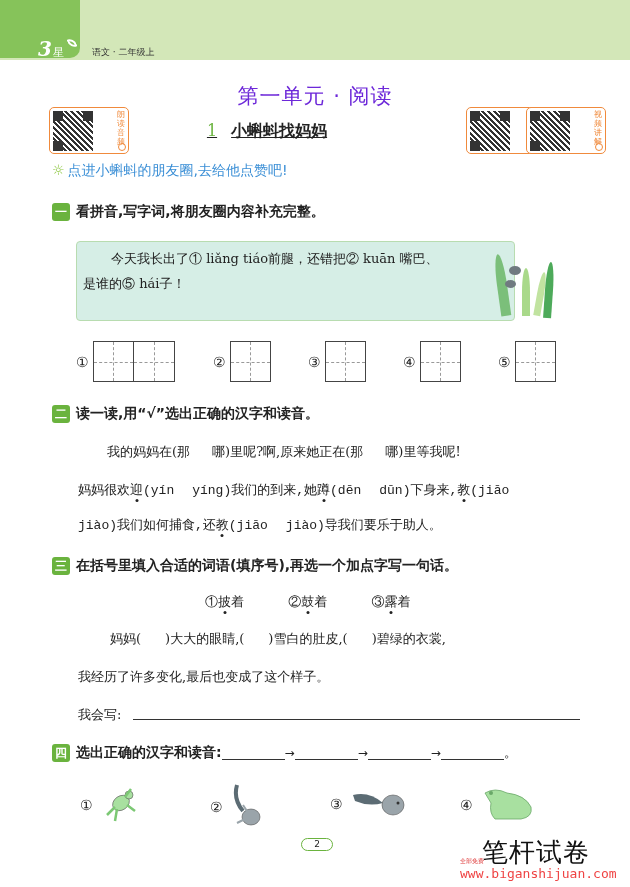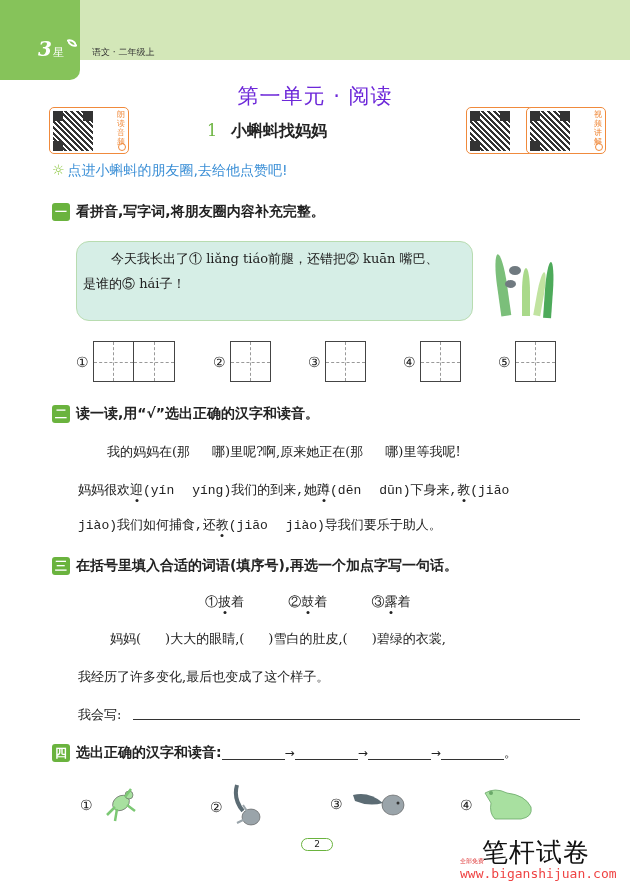--- a/index.html
+++ b/index.html
@@ -1,47 +1,47 @@
 <!DOCTYPE html>
 <html><head>
 <meta charset="utf-8">
 <style>
   * { box-sizing: border-box; margin: 0; padding: 0; }
   html, body { width: 630px; height: 887px; background: #ffffff; overflow: hidden; }
   body { position: relative; font-family: "DejaVu Sans", sans-serif; color: #222; }
 
   .header-band { position: absolute; left: 0; top: 0; width: 630px; height: 60px; background: #d3e7b8; }
-  .header-tab { position: absolute; left: 0; top: 0; width: 80px; height: 80px; background: #86c35a; border-bottom-right-radius: 10px; }
+  .header-tab { position: absolute; left: 0; top: 0; width: 80px; height: 58px; background: #86c35a; border-bottom-right-radius: 10px; }
   .level-badge { position: absolute; left: 38px; top: 37px; color: #fff; font-family: "DejaVu Serif", serif; font-style: italic; font-weight: bold; font-size: 20px; }
   .level-badge small { font-size: 11px; font-style: normal; font-weight: normal; margin-left: 1px; }
   .leaf-icon { position: absolute; left: 68px; top: 38px; width: 8px; height: 10px; border: 2px solid #fff; border-radius: 0 8px 0 8px; transform: rotate(-20deg); }
   .subject { position: absolute; left: 92px; top: 46px; font-size: 9px; color: #333; }
 
   .unit-title { position: absolute; left: 0; width: 630px; top: 82px; text-align: center; font-size: 21px; color: #6d28d9; letter-spacing: 1px; }
-  .lesson-title { position: absolute; left: 0; width: 534px; top: 121px; text-align: center; font-family: "DejaVu Serif", serif; font-weight: bold; font-size: 16px; }
+  .lesson-title { position: absolute; left: 0; width: 534px; top: 121px; text-align: center; font-family: "DejaVu Serif", serif; font-weight: bold; font-size: 16px; text-decoration: underline; }
   .lesson-num { color: #6ab33e; margin-right: 14px; font-weight: normal; }
 
   .qr { position: absolute; width: 80px; height: 47px; border: 1.5px solid #f08a3c; border-radius: 5px; background: #fff; }
   .qr .code { position: absolute; left: 3px; top: 3px; width: 40px; height: 40px;
     background:
       linear-gradient(#333,#333) 0 0/10px 10px no-repeat,
       linear-gradient(#333,#333) 30px 0/10px 10px no-repeat,
       linear-gradient(#333,#333) 0 30px/10px 10px no-repeat,
       repeating-linear-gradient(45deg,#333 0 2px,#fff 2px 4px),
       #fff; }
   .qr .qr-label { position: absolute; right: 2px; top: 2px; width: 10px; font-size: 8px; line-height: 9px; color: #f08a3c; text-align: center; }
   .qr .play { position: absolute; right: 2px; bottom: 2px; width: 8px; height: 8px; border: 1px solid #f08a3c; border-radius: 50%; }
 
   .tip { position: absolute; left: 52px; top: 162px; font-size: 14px; color: #3b8fd6; }
   .tip .bulb { color: #8cc63f; margin-right: 3px; }
 
   .q-head { position: absolute; left: 52px; font-size: 14px; font-weight: bold; color: #222; display: flex; align-items: center; }
   .q-badge { display: inline-block; width: 18px; height: 18px; background: #6ab33e; border-radius: 3px; color: #fff; font-size: 12px; text-align: center; line-height: 18px; margin-right: 6px; font-weight: bold; }
 
-  .story-box { position: absolute; left: 76px; top: 241px; width: 397px; height: 80px; background: #d6eee6; border: 1px solid #b8dcb0; border-radius: 13px; }
+  .story-box { position: absolute; left: 76px; top: 241px; width: 439px; height: 80px; background: #d6eee6; border: 1px solid #b8dcb0; border-radius: 4px; }
   .story-text { position: absolute; left: 6px; top: 4px; width: 420px; font-family: "DejaVu Serif", serif; font-size: 13px; line-height: 25px; }
   .story-text .indent { display: inline-block; width: 28px; }
   .weed { position: absolute; border-radius: 50% 50% 0 0; }
 
   .grid-row { position: absolute; top: 341px; left: 76px; width: 500px; height: 44px; }
   .grid-item { position: absolute; top: 0; display: flex; align-items: center; }
   .circ { font-family: "DejaVu Serif", serif; font-size: 14px; margin-right: 4px; }
   .tz { width: 41px; height: 41px; border: 1.5px solid #444; position: relative; background: #fff; }
   .tz::before { content: ""; position: absolute; left: 50%; top: 0; bottom: 0; border-left: 1px dashed #999; }
   .tz::after { content: ""; position: absolute; top: 50%; left: 0; right: 0; border-top: 1px dashed #999; }

